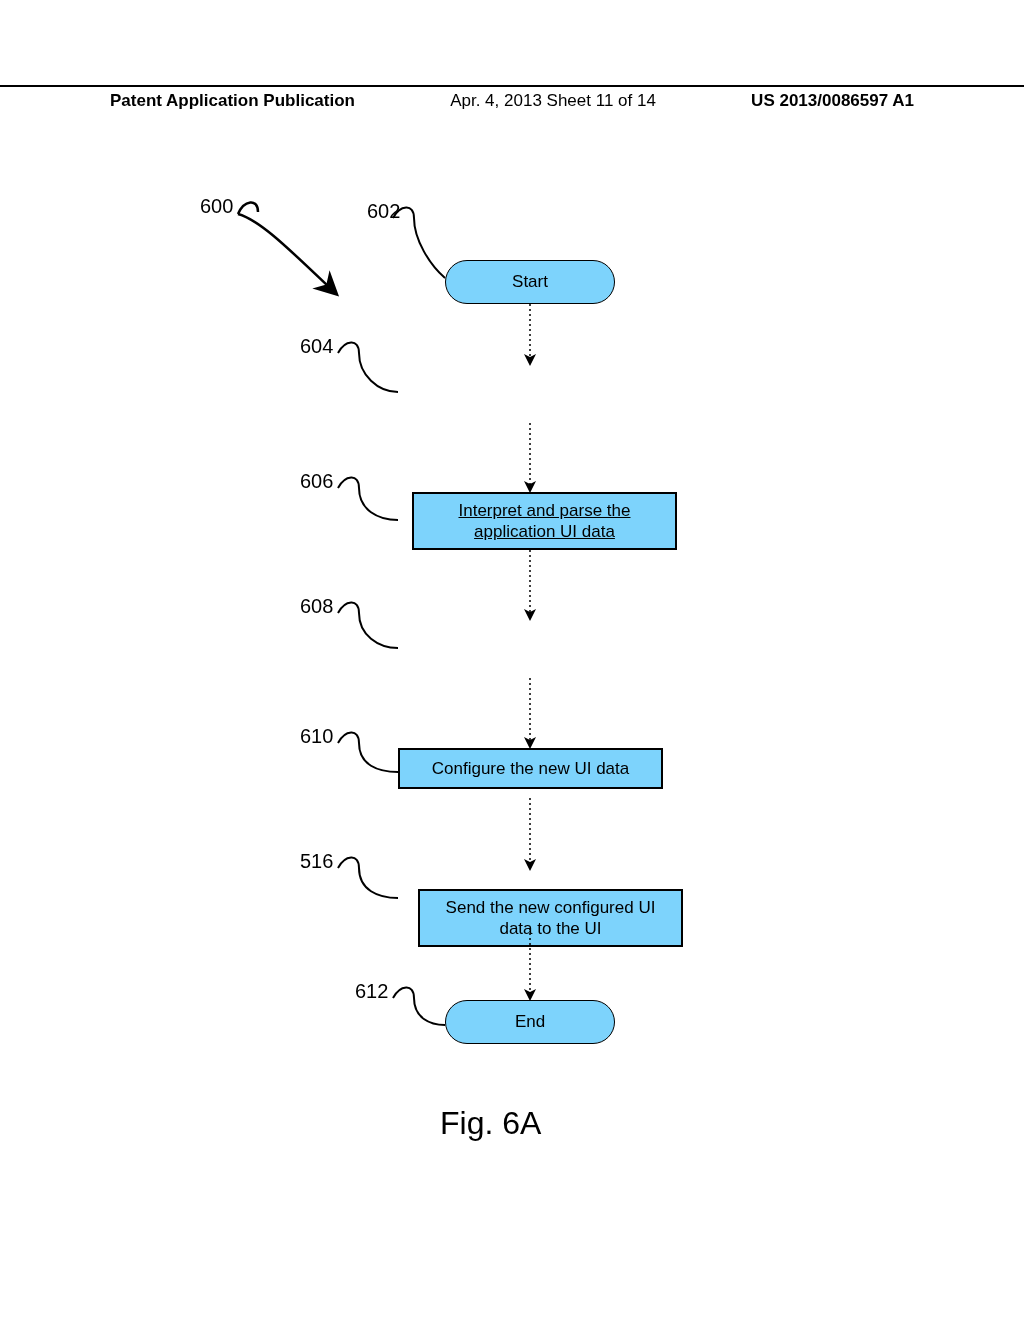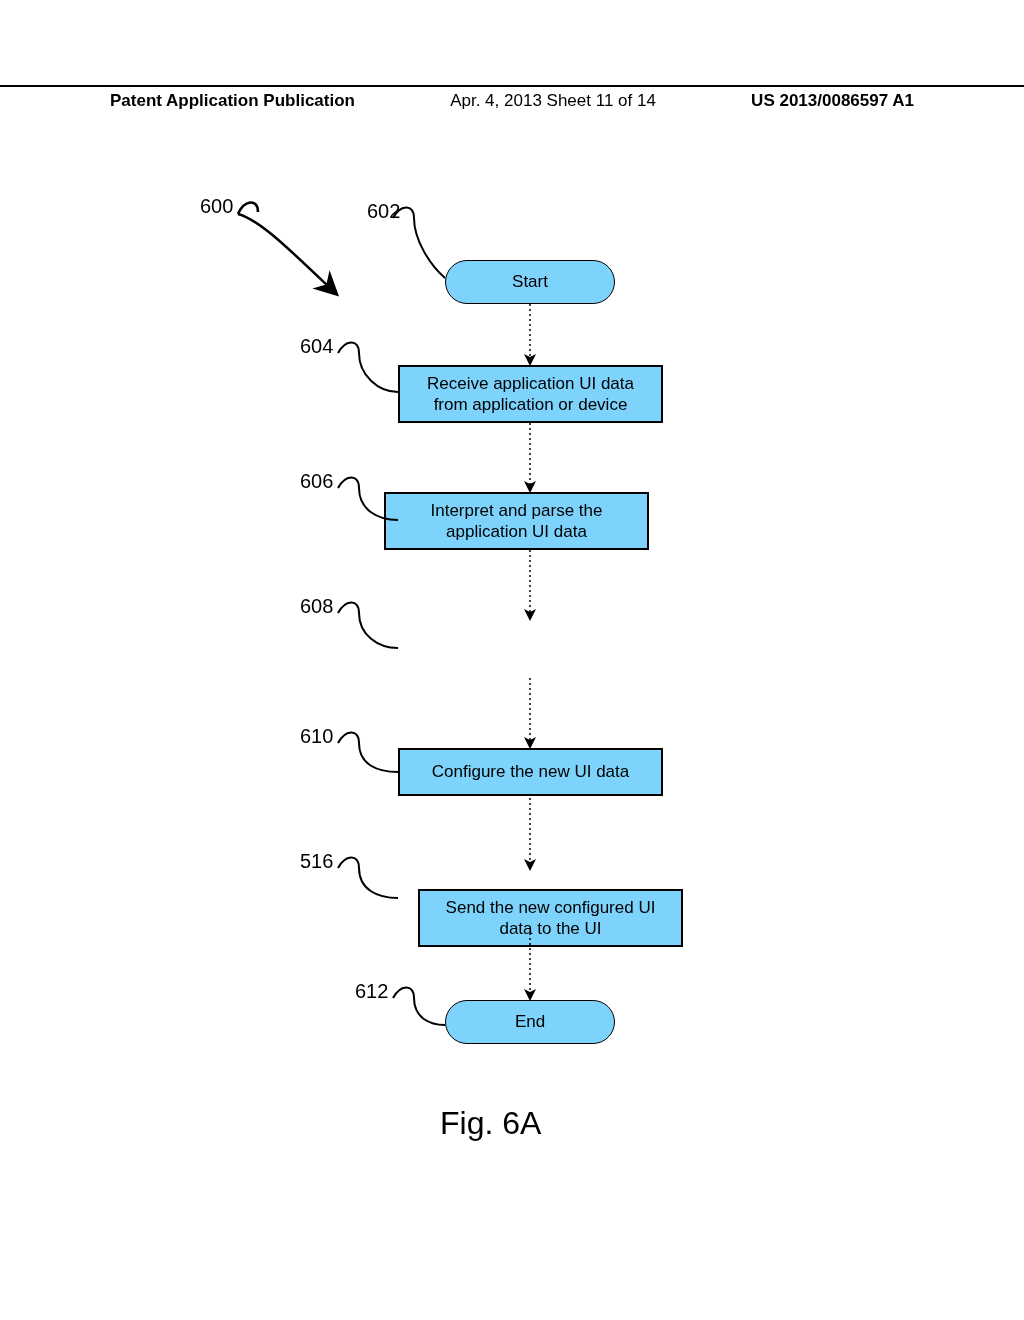--- a/index.html
+++ b/index.html
@@ -90,30 +90,27 @@
   <div class="ref-label" style="left:300px; top:300px;">606</div>
   <div class="ref-label" style="left:300px; top:425px;">608</div>
   <div class="ref-label" style="left:300px; top:555px;">610</div>
   <div class="ref-label" style="left:300px; top:680px;">516</div>
   <div class="ref-label" style="left:355px; top:810px;">612</div>
 
   <div class="node terminator" style="left:445px; top:90px;">
     <span>Start</span>
   </div>
 
-  <div class="node process" style="left:398px; top:195px;">
-    <span>Receive application UI data from application or device</span>
-  </div>
 
-  <div class="node process" style="left:384px; top:322px;">
+  <div class="node process" style="left:412px; top:322px;text-decoration:underline;">
     <span>Interpret and parse the application UI data</span>
   </div>
 
 
-  <div class="node process" style="left:398px; top:578px; height:48px;">
+  <div class="node process" style="left:398px; top:578px; height:41px;">
     <span>Configure the new UI data</span>
   </div>
 
   <div class="node process" style="left:418px; top:700px;margin-top:19px;">
     <span>Send the new configured UI data to the UI</span>
   </div>
 
   <div class="node terminator" style="left:445px; top:830px;justify-content:center;">
     <span>End</span>
   </div>

